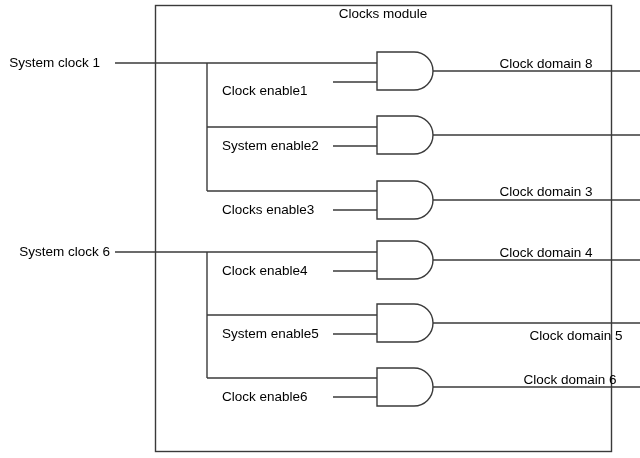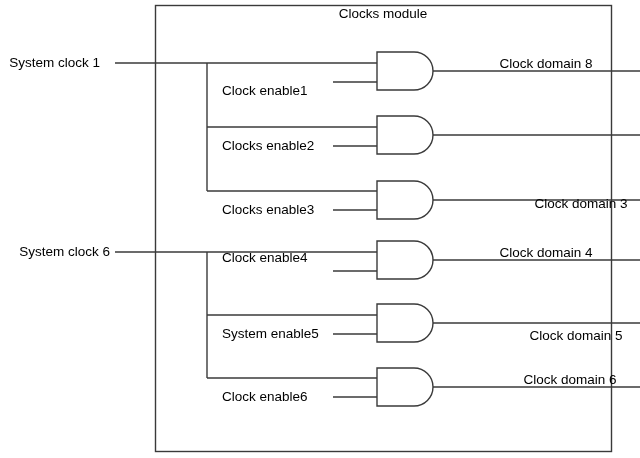--- a/index.html
+++ b/index.html
@@ -54,25 +54,25 @@
       <path d="M433 387 H640"></path>
     </g>
   </svg>
 
   <div class="lbl c" style="left:383px;top:14px;">Clocks module</div>
 
   <div class="lbl r" style="left:100px;top:63px;">System clock 1</div>
   <div class="lbl r" style="left:110px;top:252px;">System clock 6</div>
 
   <div class="lbl l" style="left:222px;top:82px;margin-top:9px;">Clock enable1</div>
-  <div class="lbl l" style="left:222px;top:146px;">Clocks enable2</div>
+  <div class="lbl l" style="left:222px;top:146px;">System enable2</div>
   <div class="lbl l" style="left:222px;top:210px;">Clocks enable3</div>
-  <div class="lbl l" style="left:222px;top:258px;">Clock enable4</div>
+  <div class="lbl l" style="left:222px;top:271px;">Clock enable4</div>
   <div class="lbl l" style="left:222px;top:334px;">System enable5</div>
   <div class="lbl l" style="left:222px;top:397px;">Clock enable6</div>
 
   <div class="lbl c" style="left:546px;top:64px;">Clock domain 8</div>
-  <div class="lbl c" style="left:546px;top:204px;margin-left:35px;">Clock domain 3</div>
+  <div class="lbl c" style="left:546px;top:192px;">Clock domain 3</div>
   <div class="lbl c" style="left:546px;top:253px;">Clock domain 4</div>
   <div class="lbl c" style="left:576px;top:316px;margin-top:20px;">Clock domain 5</div>
   <div class="lbl c" style="left:546px;top:380px;margin-left:24px;">Clock domain 6</div>
 
 </div>
 
 </body></html>

